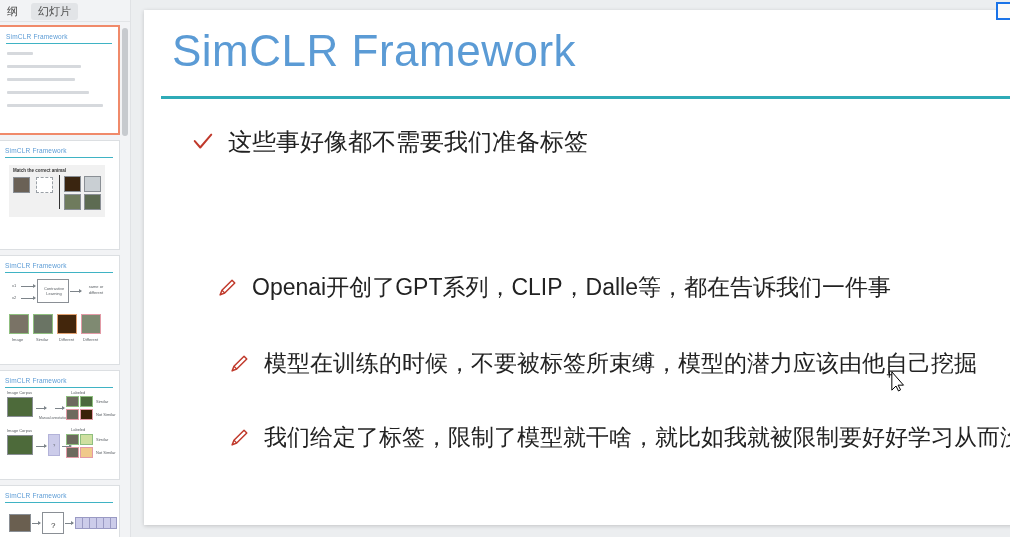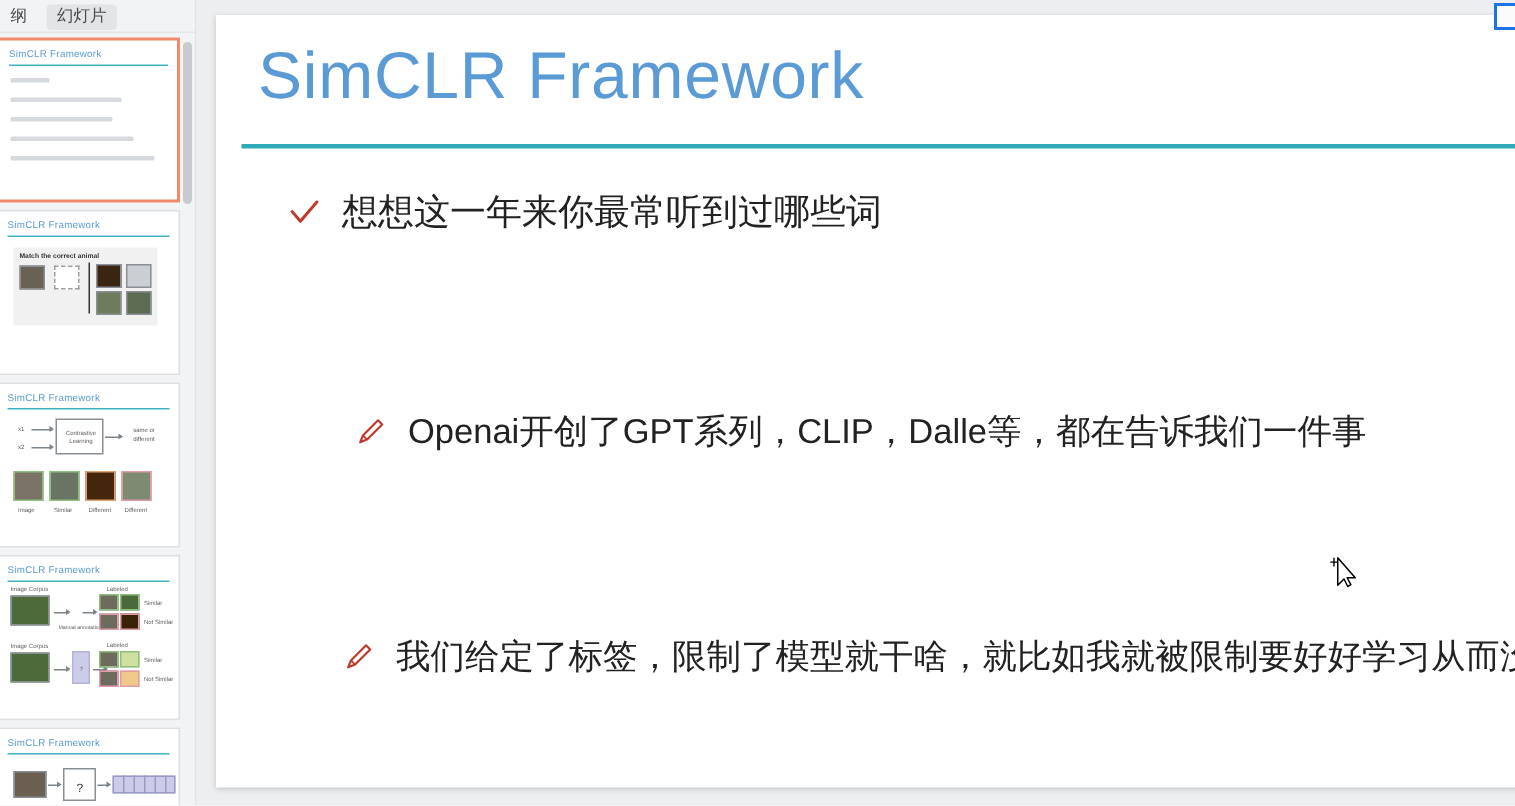--- a/index.html
+++ b/index.html
@@ -238,34 +238,43 @@
 
     <div id="slide-title">SimCLR Framework</div>
     <div id="title-rule"></div>
 
     <div class="bullet b1" style="top:118px;">
       <span class="ico">
         <svg viewBox="0 0 24 24" width="22" height="22">
           <path d="M3 11 L9 18 L21 4" fill="none" stroke="#C0392B" stroke-width="2.2" stroke-linecap="round" stroke-linejoin="round"></path>
         </svg>
       </span>
-      <span class="btxt">想想这一年来你最常听到过哪些词</span>
-    </div>
-
-
-    <div class="bullet" style="top:264px; left:92px;">
+      <span class="btxt">这些事好像都不需要我们准备标签</span>
+    </div>
+
+
+    <div class="bullet" style="top:264px; left:72px;">
       <span class="ico">
         <svg viewBox="0 0 24 24" width="22" height="22">
           <path d="M4.5 19.5 L6.5 14.5 L17.5 3.5 L20.5 6.5 L9.5 17.5 Z" fill="none" stroke="#C0392B" stroke-width="1.6" stroke-linejoin="round"></path>
           <path d="M6.5 14.5 L9.5 17.5" fill="none" stroke="#C0392B" stroke-width="1.3"></path>
         </svg>
       </span>
       <span class="btxt">Openai开创了GPT系列，CLIP，Dalle等，都在告诉我们一件事</span>
     </div>
 
+    <div class="bullet" style="top:340px; left:84px;">
+      <span class="ico">
+        <svg viewBox="0 0 24 24" width="22" height="22">
+          <path d="M4.5 19.5 L6.5 14.5 L17.5 3.5 L20.5 6.5 L9.5 17.5 Z" fill="none" stroke="#C0392B" stroke-width="1.6" stroke-linejoin="round"></path>
+          <path d="M6.5 14.5 L9.5 17.5" fill="none" stroke="#C0392B" stroke-width="1.3"></path>
+        </svg>
+      </span>
+      <span class="btxt">模型在训练的时候，不要被标签所束缚，模型的潜力应该由他自己挖掘</span>
+    </div>
 
     <div class="bullet" style="top:414px; left:84px;">
       <span class="ico">
         <svg viewBox="0 0 24 24" width="22" height="22">
           <path d="M4.5 19.5 L6.5 14.5 L17.5 3.5 L20.5 6.5 L9.5 17.5 Z" fill="none" stroke="#C0392B" stroke-width="1.6" stroke-linejoin="round"></path>
           <path d="M6.5 14.5 L9.5 17.5" fill="none" stroke="#C0392B" stroke-width="1.3"></path>
         </svg>
       </span>
       <span class="btxt">我们给定了标签，限制了模型就干啥，就比如我就被限制要好好学习从而没</span>
     </div>

